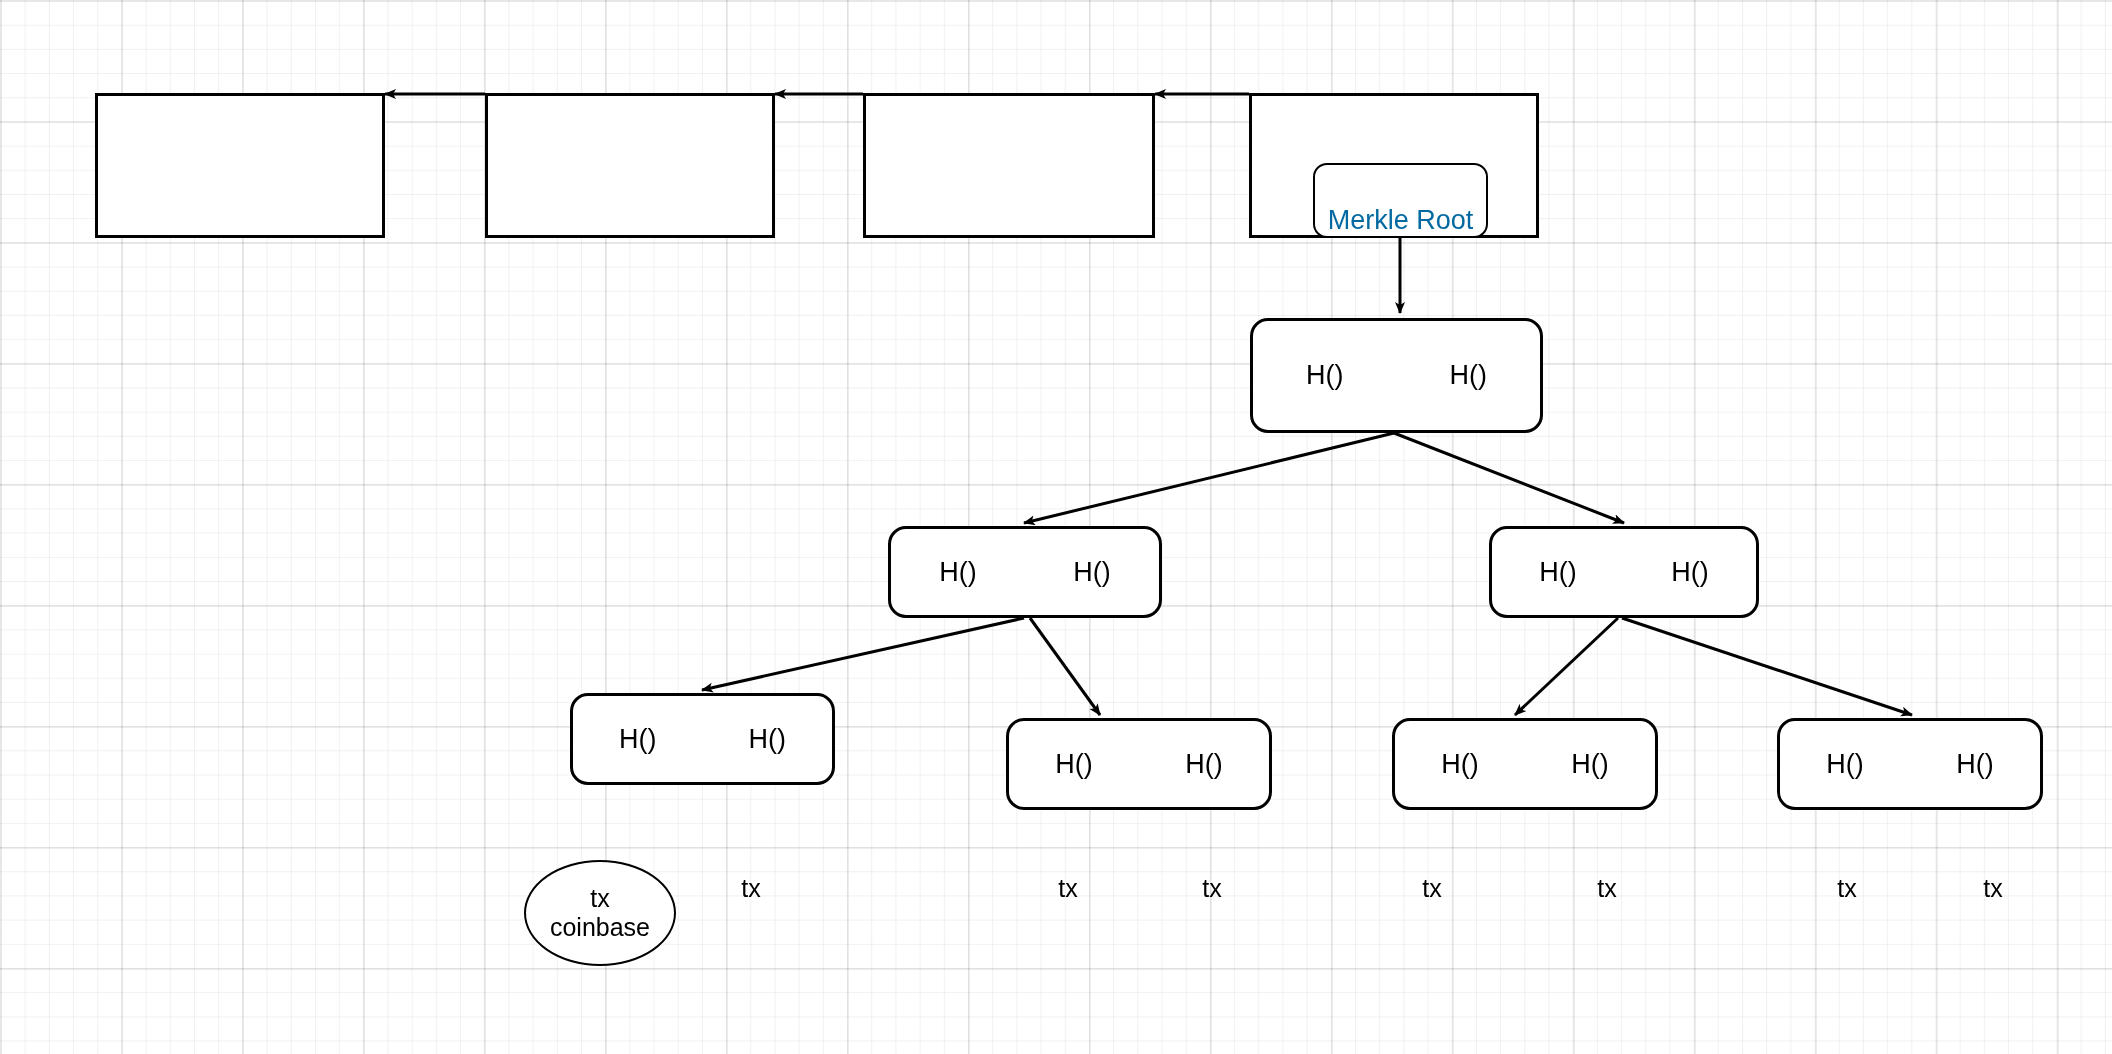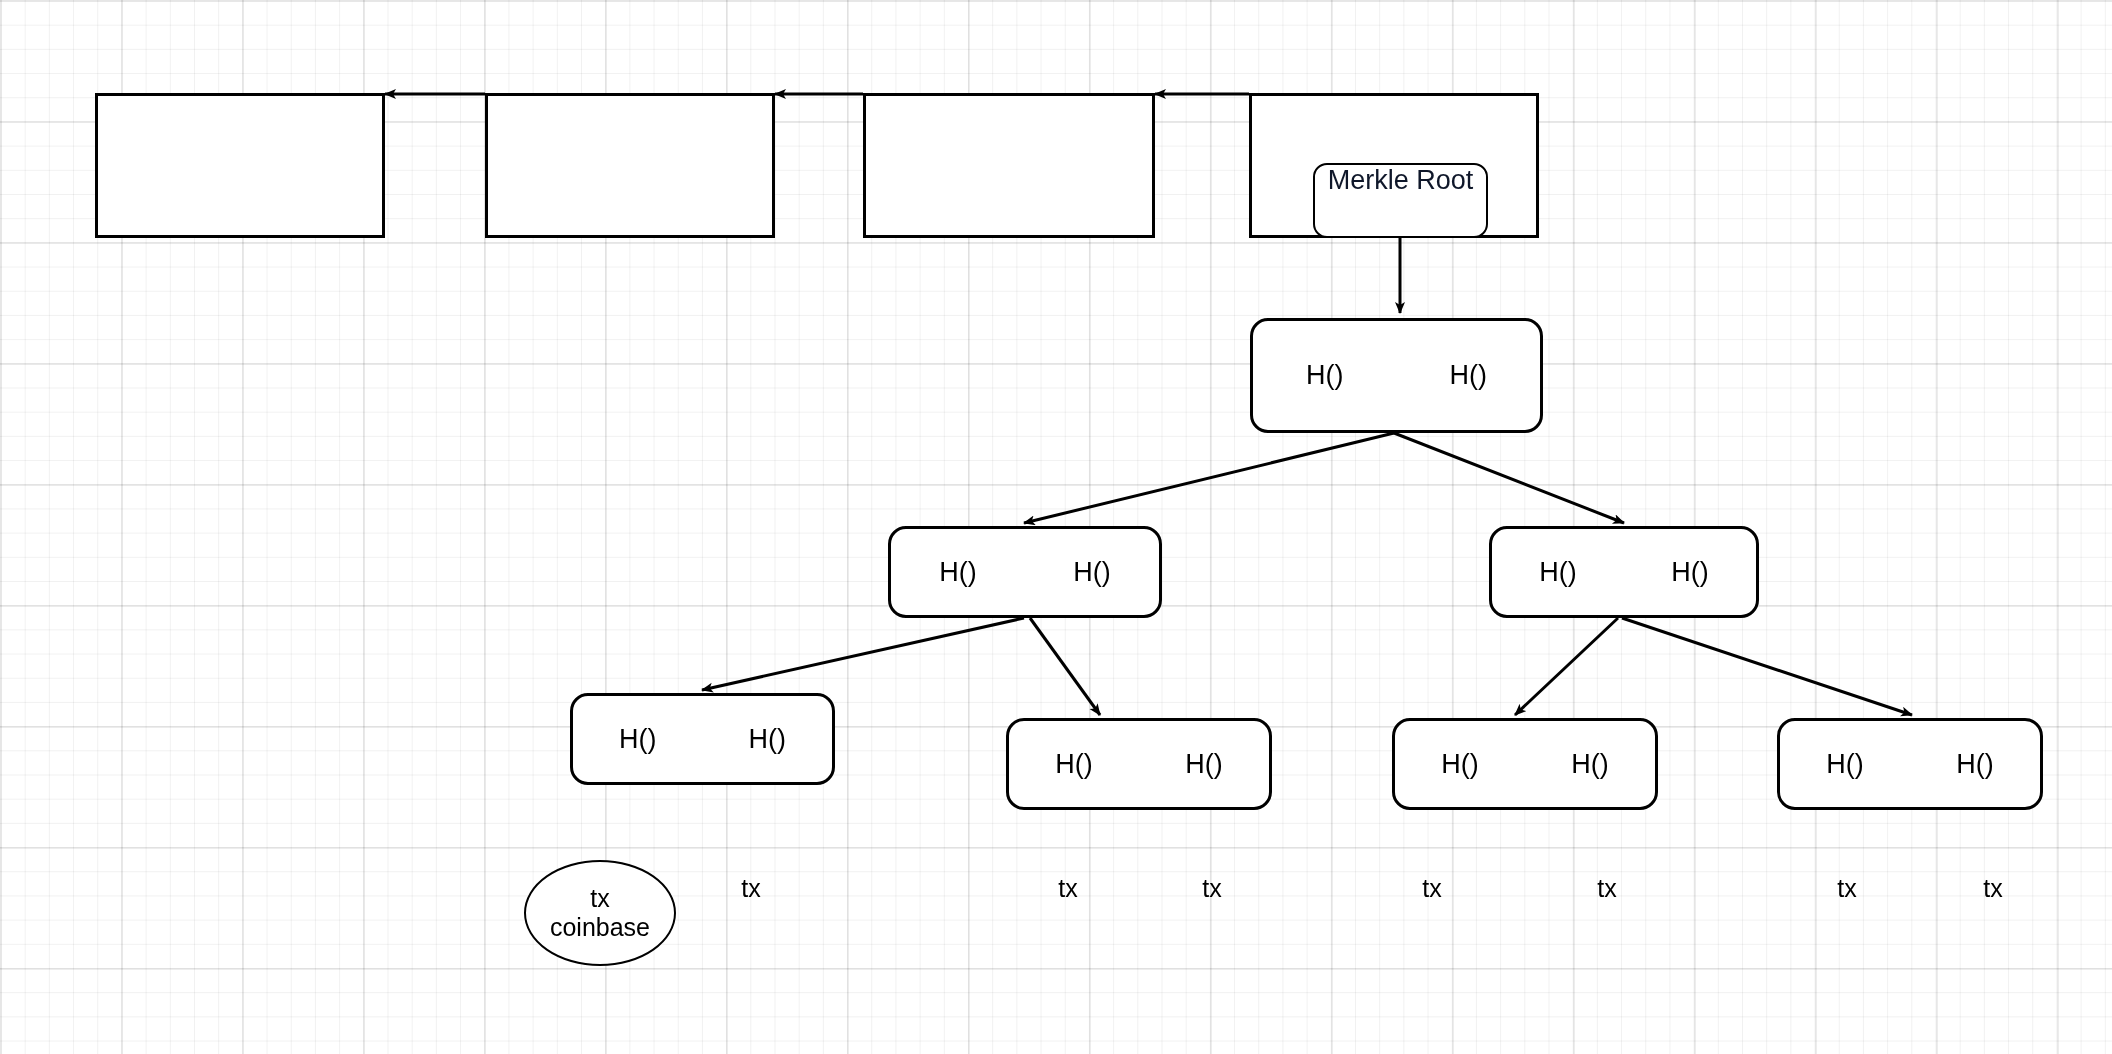--- a/index.html
+++ b/index.html
@@ -56,23 +56,23 @@
   .hnode .hlabel {
     line-height: 1;
   }
   .merkle-root {
     position: absolute;
     box-sizing: border-box;
     background: #ffffff;
     border: 2px solid #000000;
     border-radius: 14px;
     display: flex;
-    align-items: flex-start;
+    align-items: flex-end;
     justify-content: center;
-    color: #0f172a;
+    color: #0369a1;
     font-size: 27px;
     font-family: "Liberation Sans", sans-serif;
     z-index: 5;
   }
   .coinbase {
     position: absolute;
     box-sizing: border-box;
     background: #ffffff;
     border: 2.5px solid #000000;
     border-radius: 50%;

